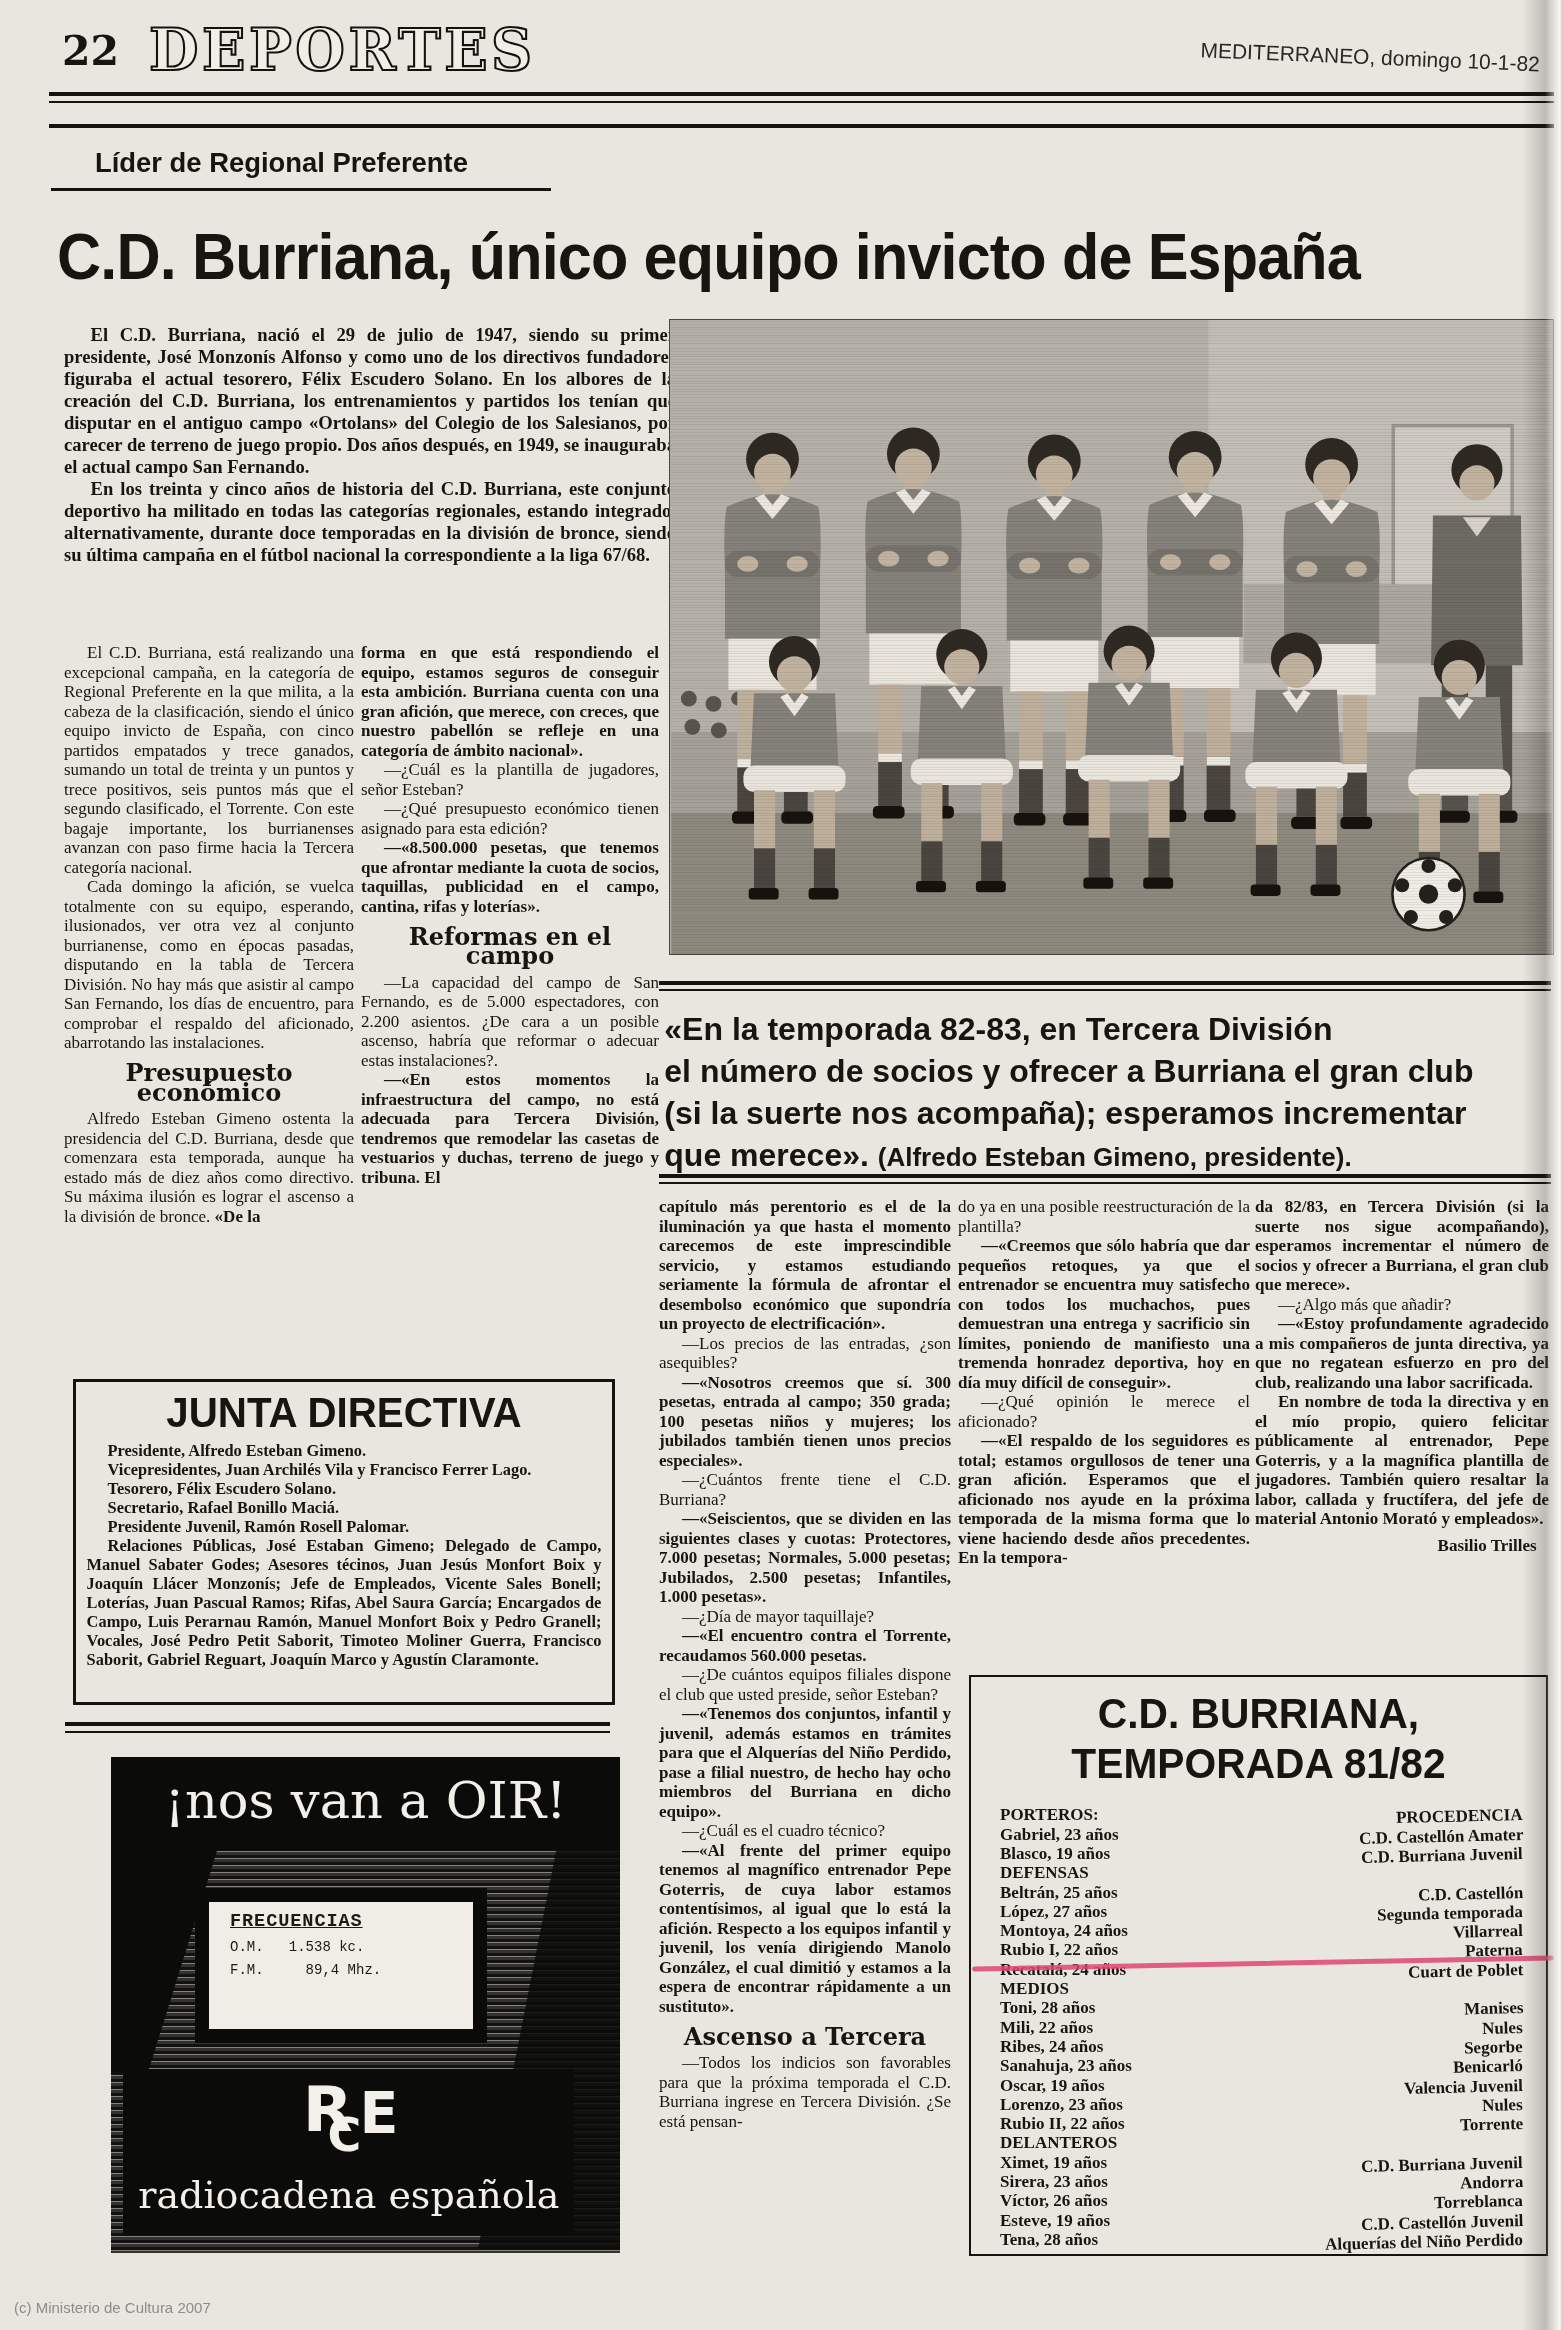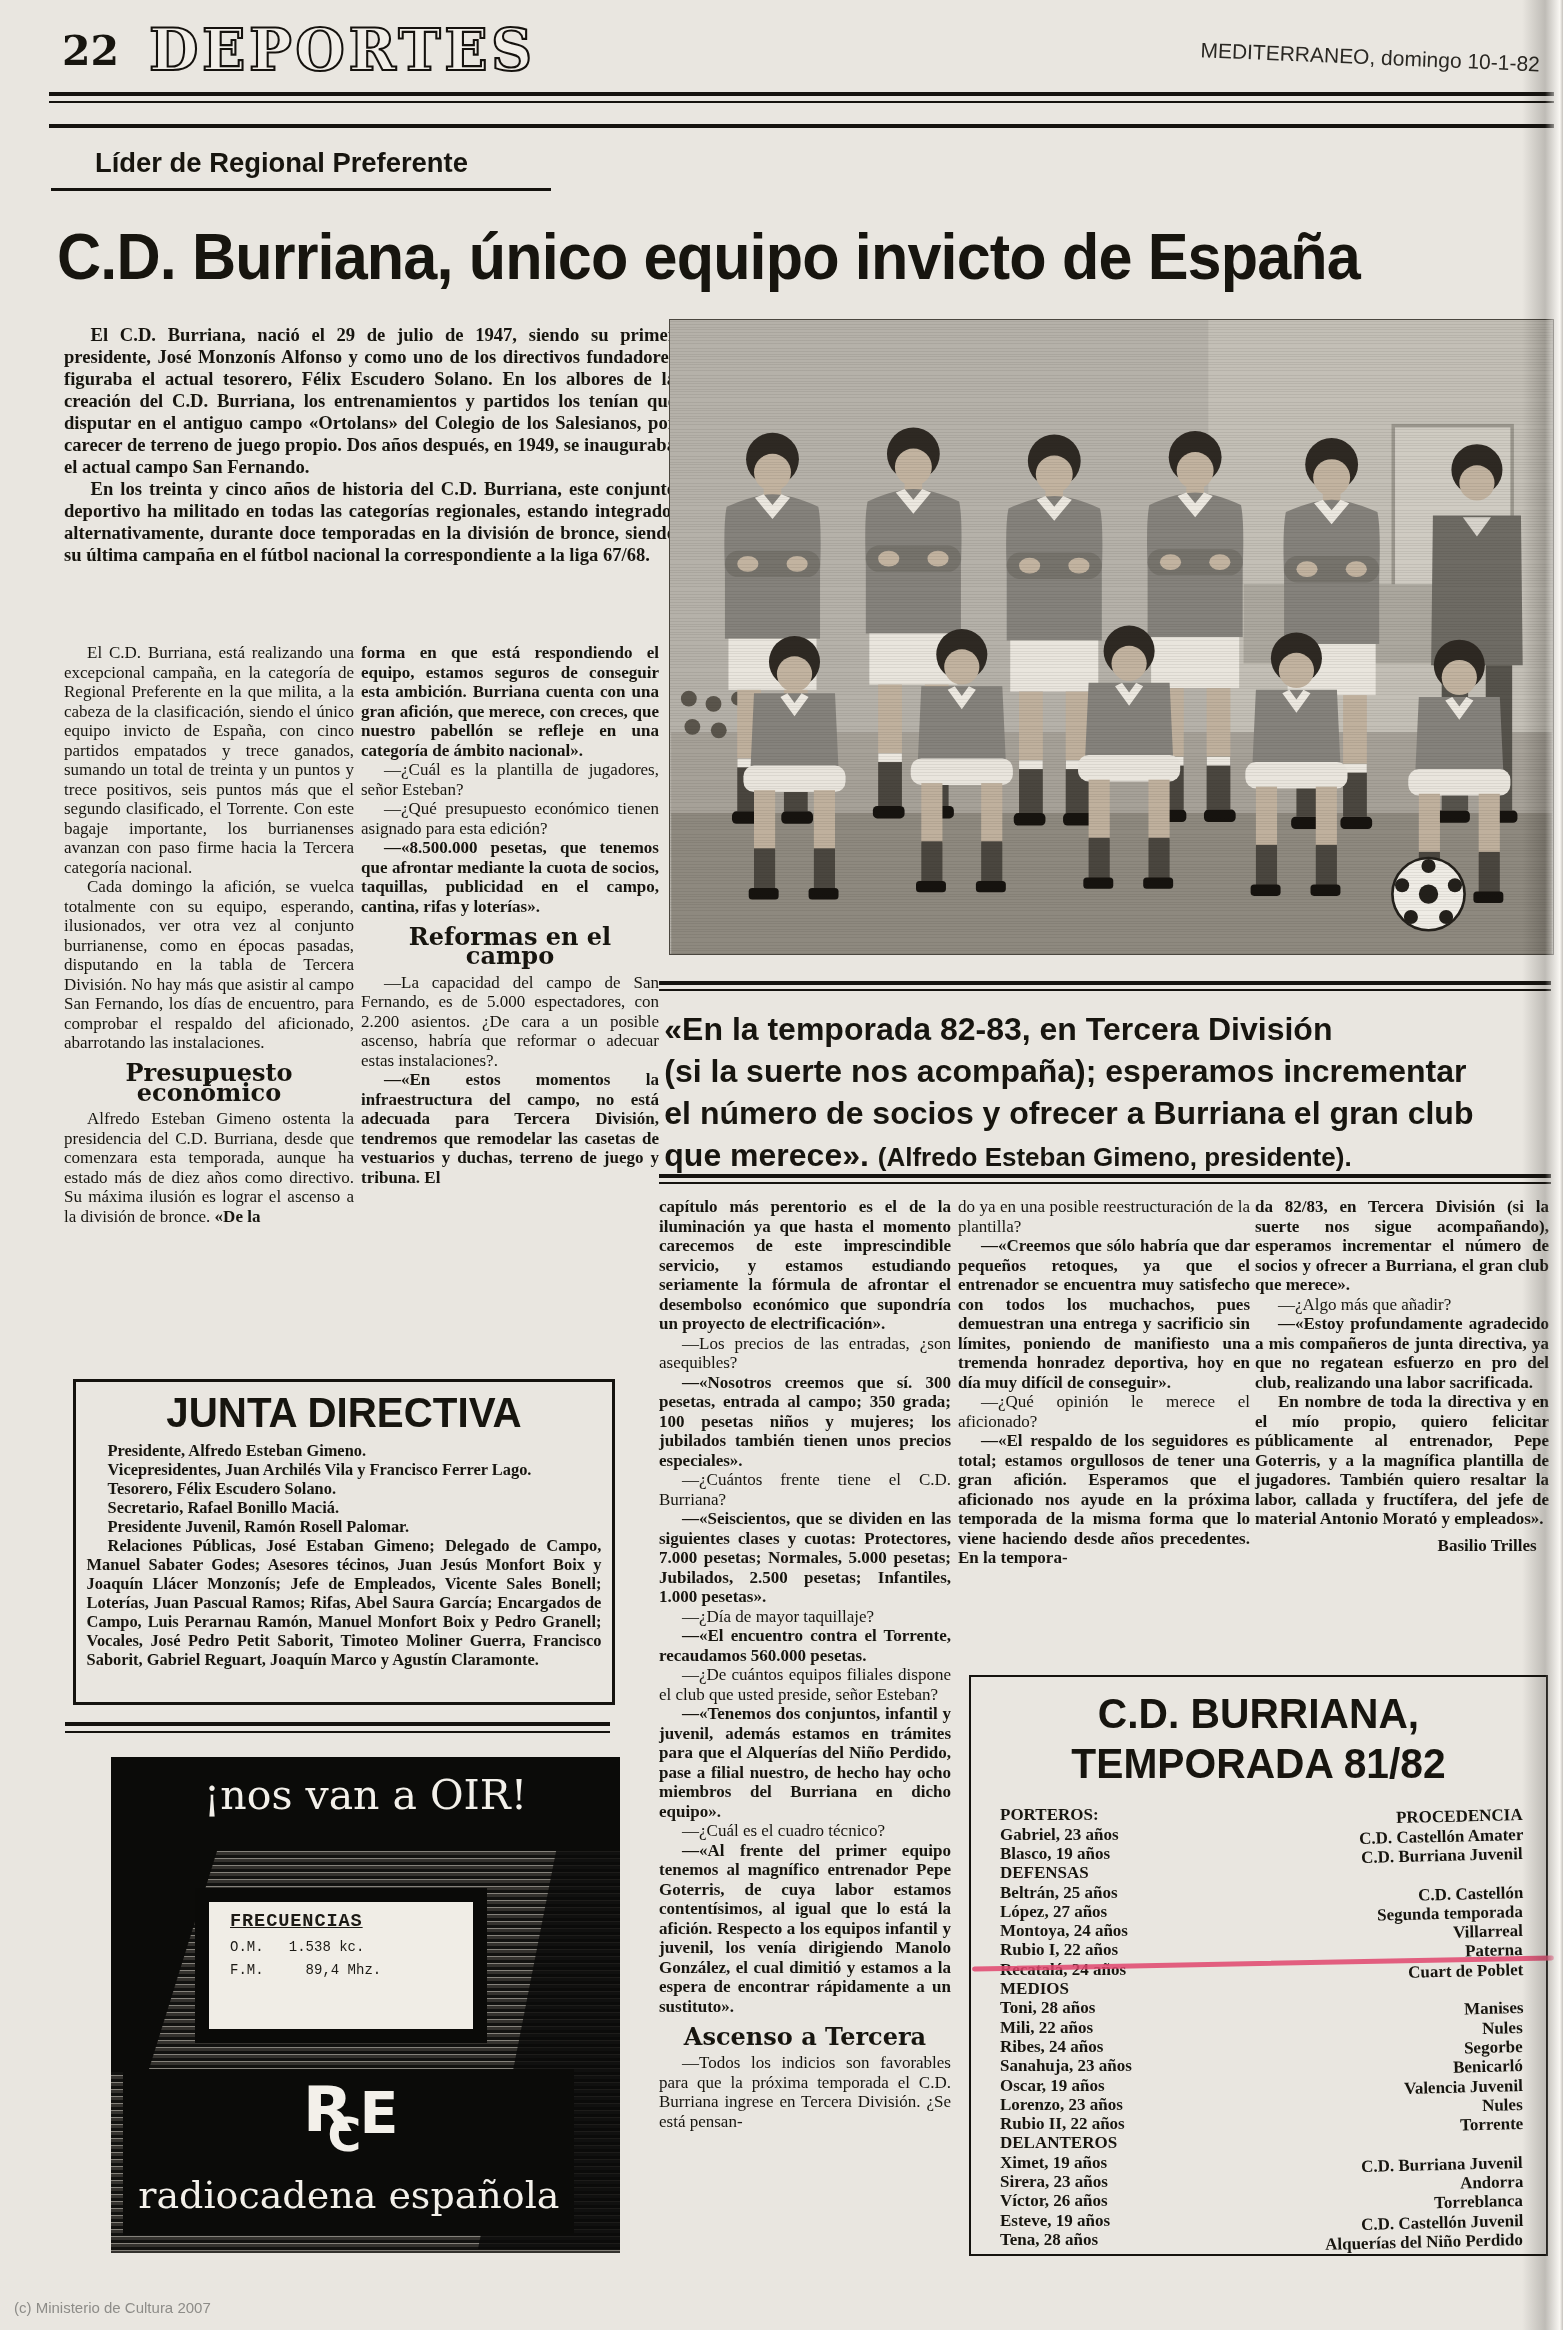--- a/index.html
+++ b/index.html
@@ -63,21 +63,21 @@
   .junta-body{padding:0 10.6px;font-weight:bold;font-size:16.4px;line-height:19px;text-align:justify;}
   .junta-body p{margin:0;text-indent:21px;}
   .jr1{left:65px;top:1722px;width:545px;height:3.5px;}
   .jr2{left:65px;top:1731px;width:545px;height:1.8px;}
 
   
   .ad{left:111px;top:1757px;width:509px;height:496px;overflow:hidden;
     background:repeating-linear-gradient(180deg,#121210 0 2.7px,#85827b 2.7px 4.4px,#34322e 4.4px 7px);}
   .ad-banner{position:absolute;left:0;top:0;width:100%;height:94px;background:#0b0b09;}
   .ad-slogan{position:absolute;left:0;top:14px;width:100%;text-align:center;color:#f3f0ea;
-    font-family:"DejaVu Serif",serif;font-size:41px;}
+    font-family:"DejaVu Serif",serif;font-size:51px;}
   .ad-wedge-left{position:absolute;left:0;top:94px;width:106px;height:221px;background:#0b0b09;
     clip-path:polygon(0 0,100% 0,35% 100%,0 100%);}
   .ad-wedge-right{position:absolute;right:0;top:94px;width:142px;height:398px;background:#0b0b09;
     clip-path:polygon(55% 0,100% 0,100% 100%,0 100%);opacity:.85;}
   .ad-cardframe{position:absolute;left:84px;top:131px;width:292px;height:155px;background:#0a0a08;}
   .ad-card{position:absolute;left:14px;top:14px;right:14px;bottom:14px;background:#f0ede6;
     font-family:"Liberation Mono",monospace;color:#1c1a15;padding:8.9px 0 0 21px;}
   .ad-card .t{font-size:18.6px;font-weight:bold;text-decoration:underline;letter-spacing:0.9px;}
   .ad-card .f{font-size:14px;margin-top:7px;white-space:pre;}
   .ad-band{position:absolute;left:12.4px;top:312px;width:451px;height:166px;background:#0b0b09;}
@@ -204,22 +204,22 @@
       <circle cx="830" cy="642" r="8" fill="#23201b"></circle>
     </g>
   </svg>
   <div class="abs photo-grain"></div>
 
   <div class="abs pq" style="height:208px;">
     <div class="dr1"></div>
     <div class="dr2"></div>
     <div class="pq-text">
       <div>«En la temporada 82-83, en Tercera División</div>
+      <div>el número de socios y ofrecer a Burriana el gran club</div>
       <div>(si la suerte nos acompaña); esperamos incrementar</div>
-      <div>el número de socios y ofrecer a Burriana el gran club</div>
       <div><span>que merece».</span> <span class="pq-attr">(Alfredo Esteban Gimeno, presidente).</span></div>
     </div>
     <div class="dr3"></div>
     <div class="dr4"></div>
   </div>
 
   <div class="abs col c1">
     <p>El C.D. Burriana, está realizando una excepcional campaña, en la categoría de Regional Preferente en la que milita, a la cabeza de la clasificación, siendo el único equipo invicto de España, con cinco partidos empatados y trece ganados, sumando un total de treinta y un puntos y trece positivos, seis puntos más que el segundo clasificado, el Torrente. Con este bagaje importante, los burrianenses avanzan con paso firme hacia la Tercera categoría nacional.</p>
     <p>Cada domingo la afición, se vuelca totalmente con su equipo, esperando, ilusionados, ver otra vez al conjunto burrianense, como en épocas pasadas, disputando en la tabla de Tercera División. No hay más que asistir al campo San Fernando, los días de encuentro, para comprobar el respaldo del aficionado, abarrotando las instalaciones.</p>
     <div class="colh">Presupuesto económico</div>

